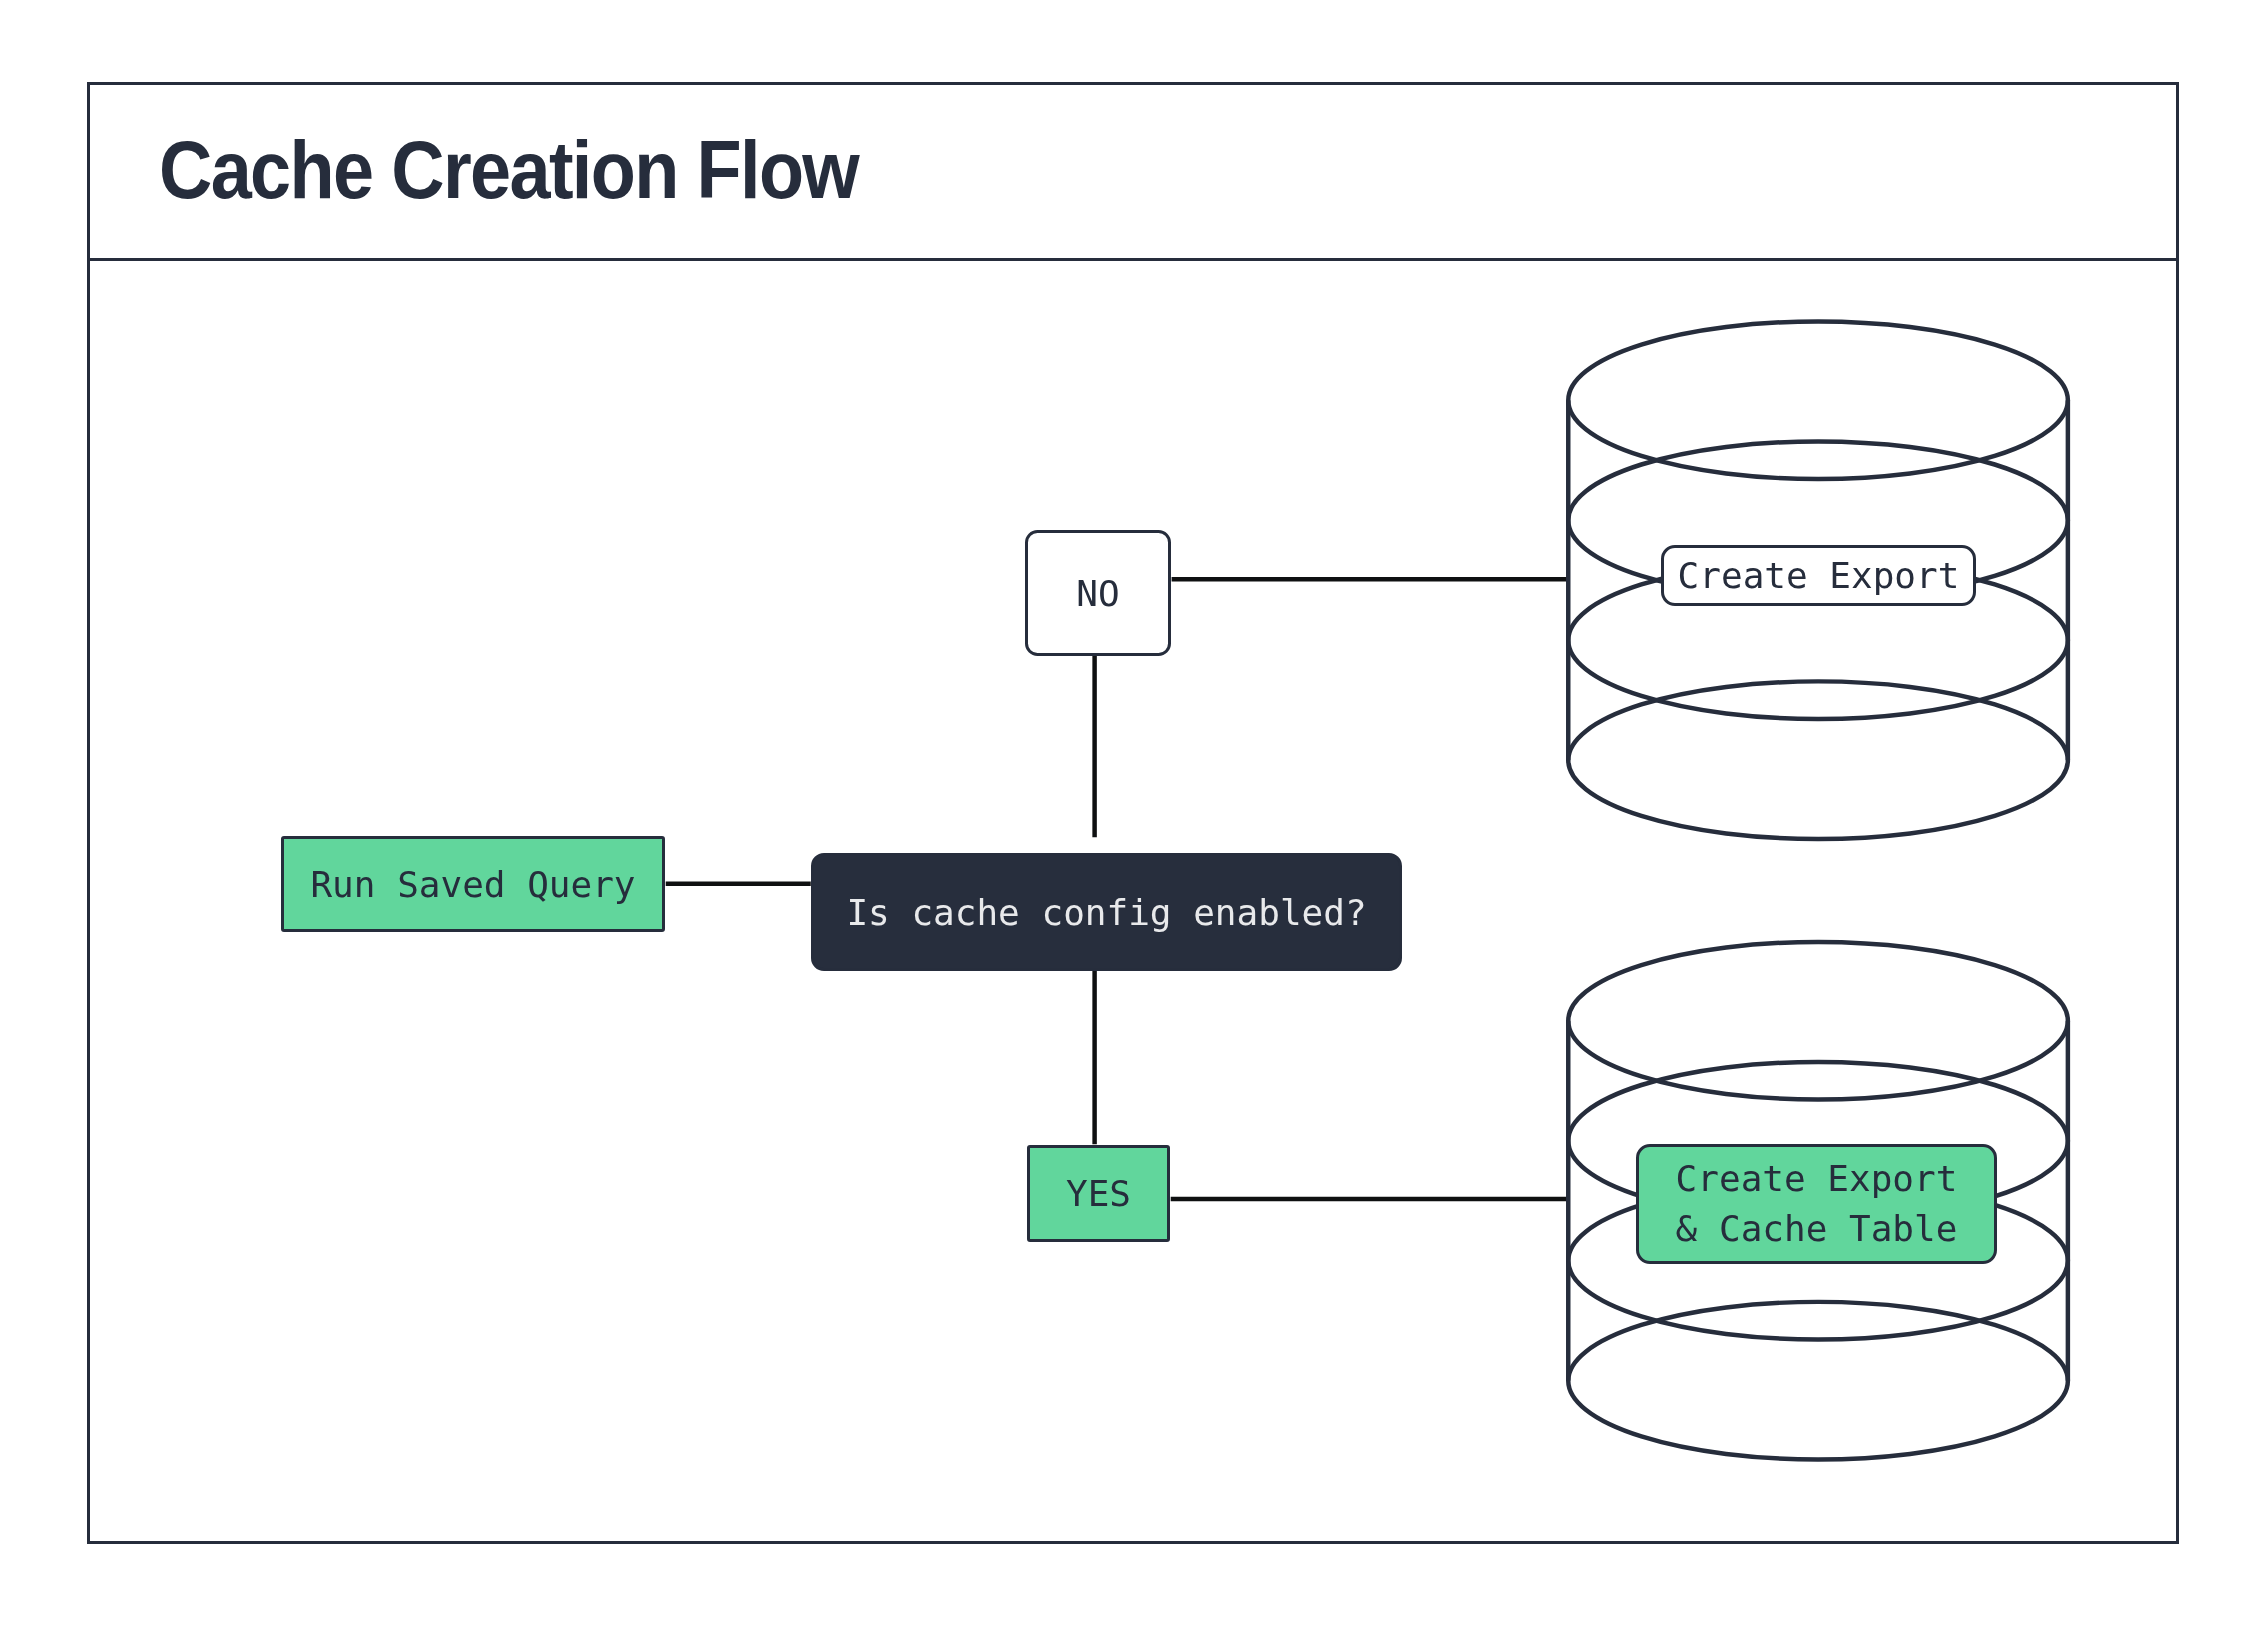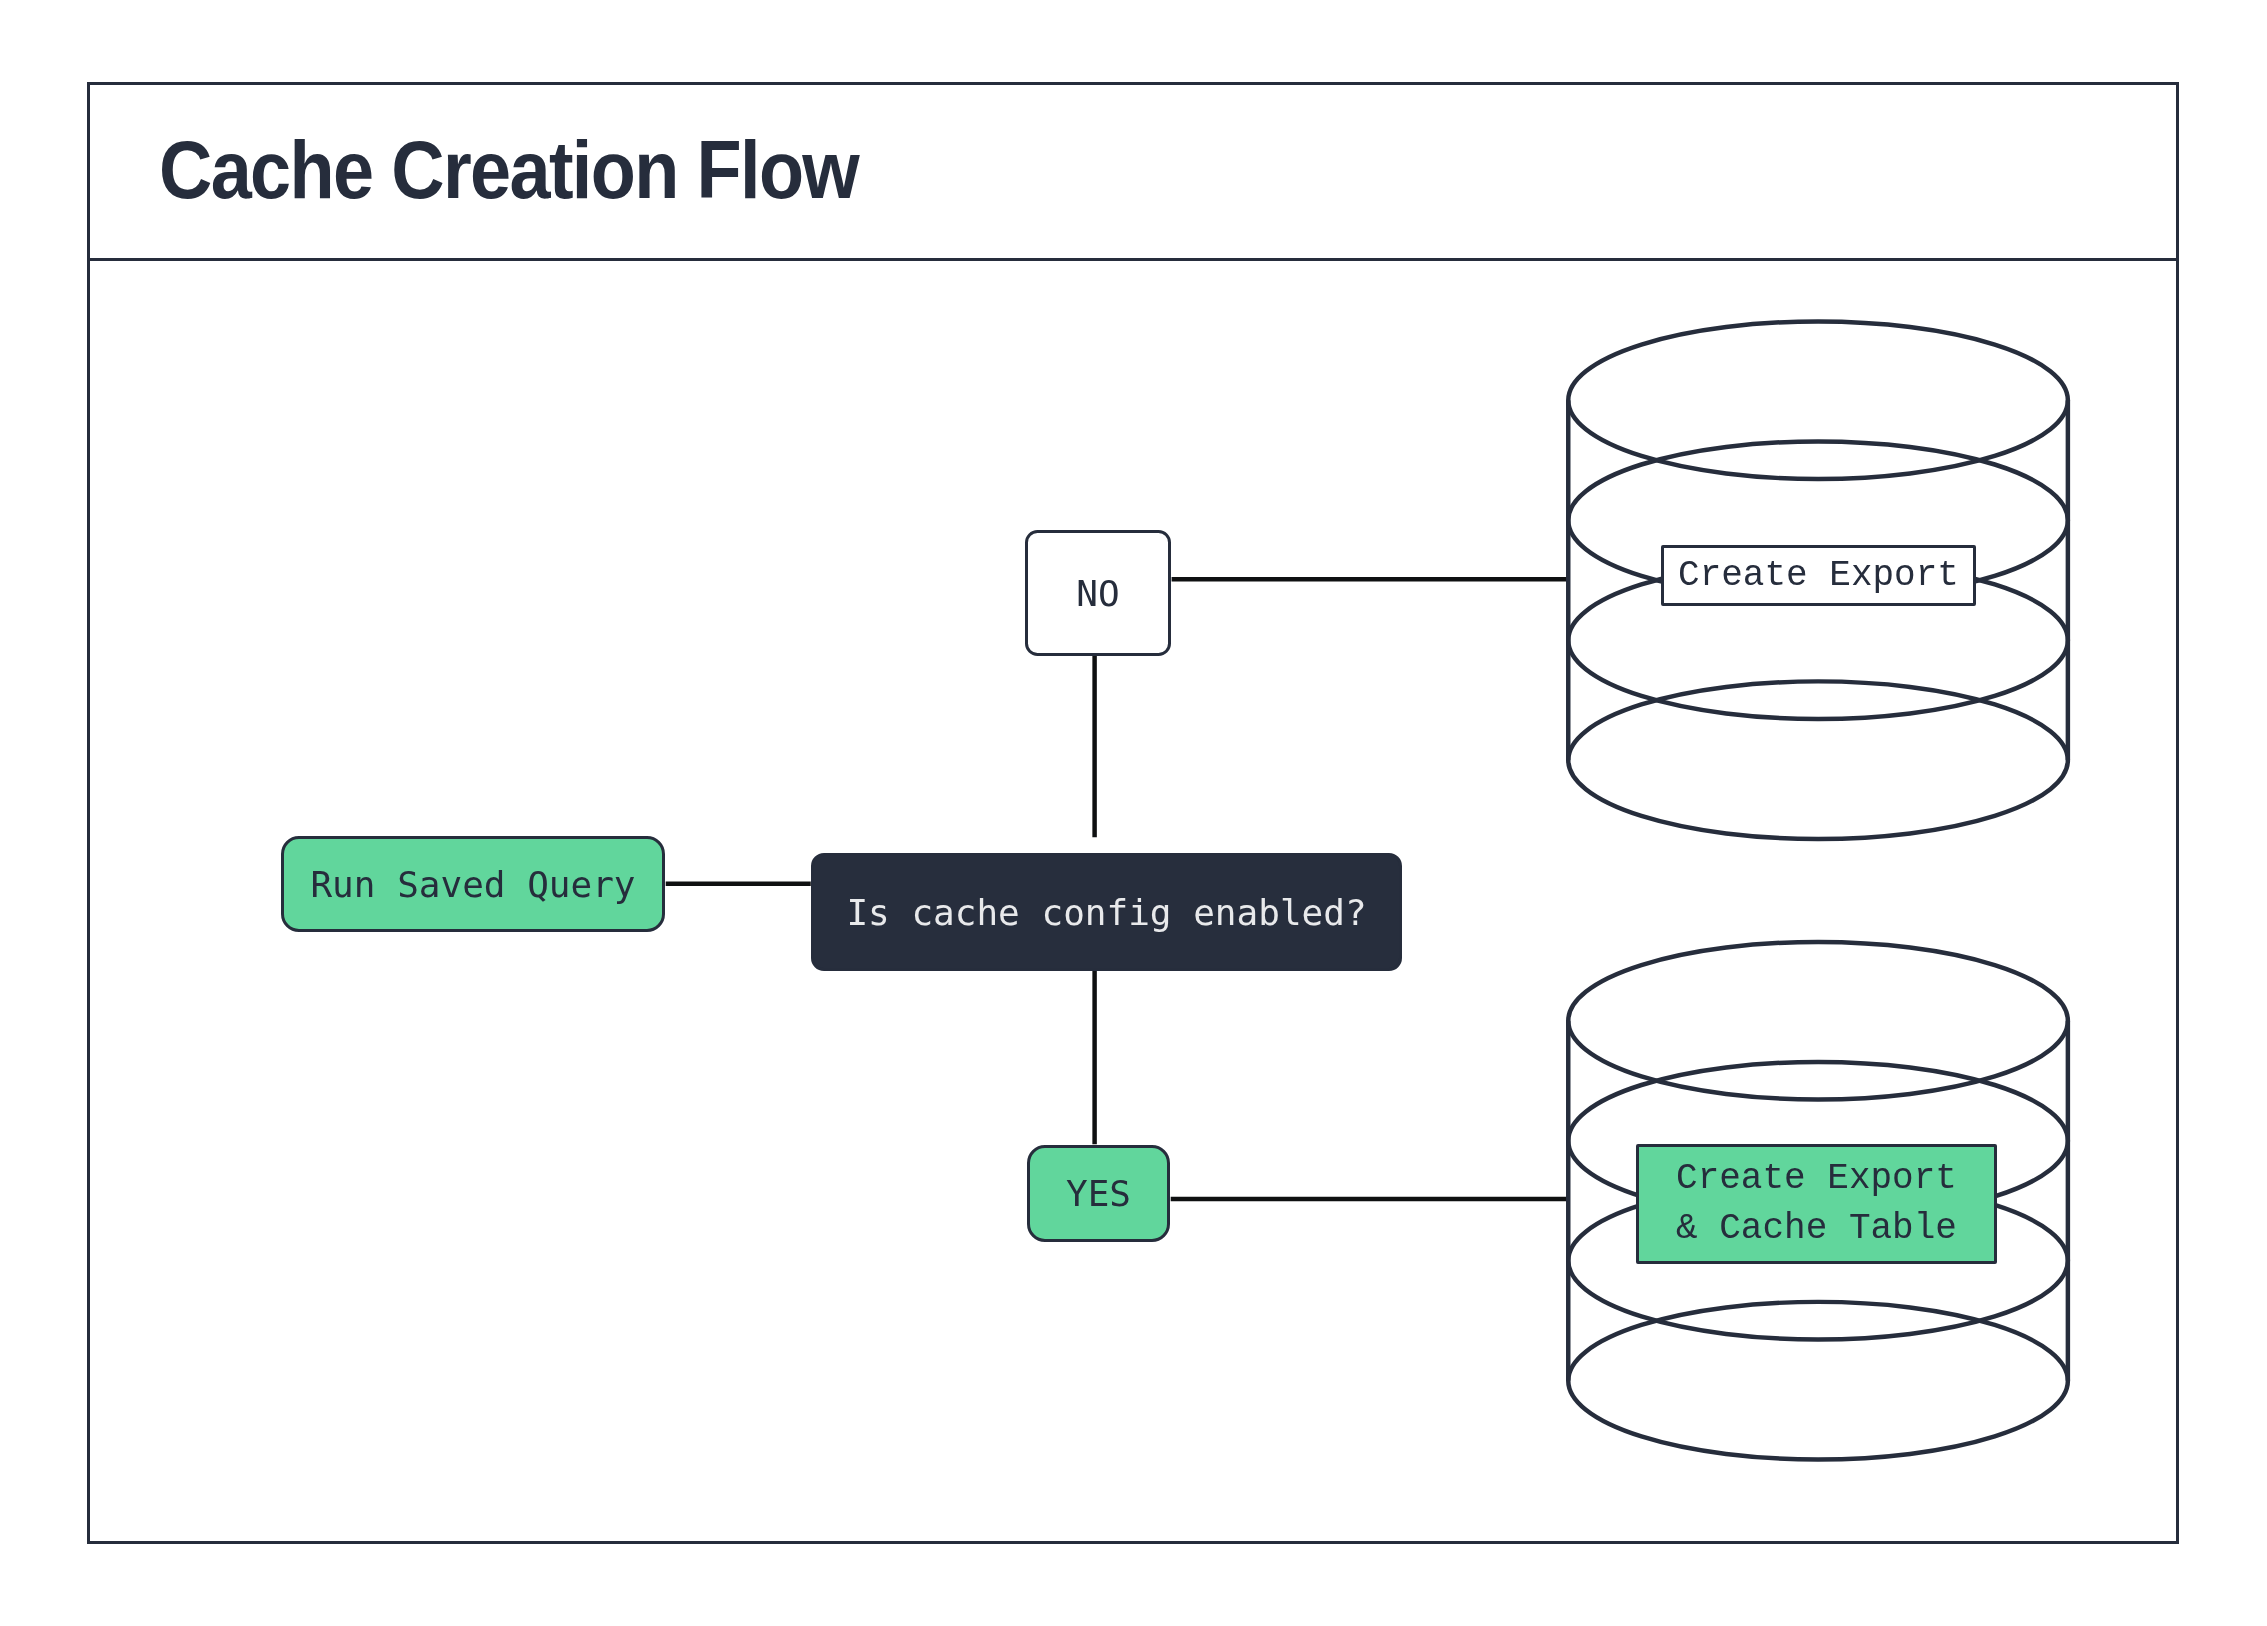--- a/index.html
+++ b/index.html
@@ -49,24 +49,24 @@
   }
   .node{
     position:absolute;
     display:flex;align-items:center;justify-content:center;
     border:3.6px solid var(--ink);
     font-size:36px;
     color:var(--ink);
     white-space:nowrap;
     text-align:center;
   }
-  .node.green{background:var(--accent-green);border-radius:18px;}
+  .node.green{background:var(--accent-green);border-radius:3px;}
   .node.dark{background:var(--dark-bg);color:var(--light-text);border-radius:12.5px;}
   .node.white{background:#ffffff;border-radius:12.5px;}
-  .node.db-label{border-radius:2px;font-family:Liberation Mono, monospace;}
+  .node.db-label{border-radius:14px;}
   #node-start{left:281px;top:836px;width:384px;height:96px;}
   #node-decision{left:811px;top:853px;width:591px;height:118px;border-radius:13px;}
   #node-no{left:1025px;top:530px;width:146px;height:126px;}
   #node-yes{left:1027px;top:1145px;width:143px;height:97px;justify-content:center;}
   #node-db-no{left:1661px;top:545px;width:315px;height:61px;}
   #node-db-yes{left:1636px;top:1144px;width:361px;height:120px;line-height:50px;flex-direction:column;}
 </style>
 </head>
 <body>
 

